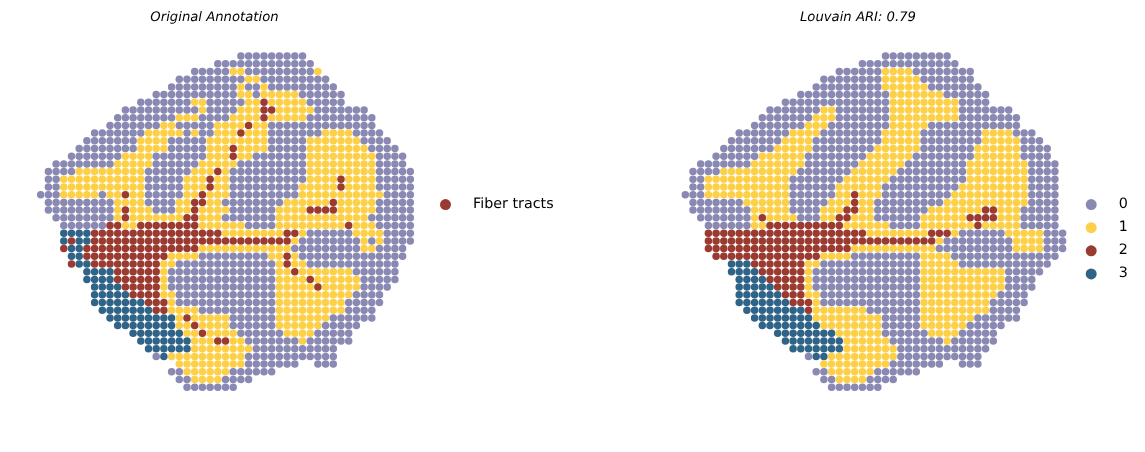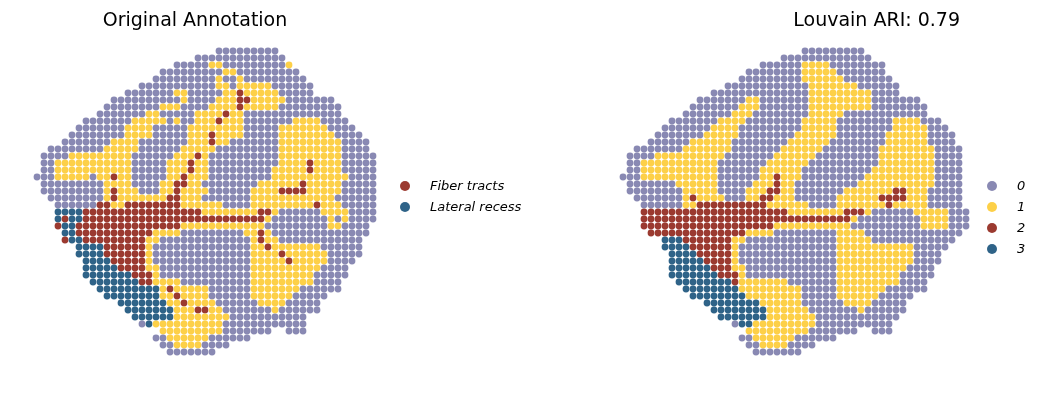--- a/index.html
+++ b/index.html
@@ -1,23 +1,23 @@
 <!DOCTYPE html>
 <html><head>
 <meta charset="utf-8">
 <style>
   html, body { margin: 0; padding: 0; background: #ffffff; }
   body { width: 1041px; height: 411px; position: relative; overflow: hidden;
          font-family: "DejaVu Sans", sans-serif; color: #000; }
-  .panel-title { position: absolute; top: 8px; font-size: 19px; text-align: center; width: 360px; }
+  .panel-title { position: absolute; top: 8px; font-size: 12px; text-align: center; width: 360px; font-style: italic; }
   #title-left { left: 15px; }
-  #title-right { left: 600px; text-align: right; }
+  #title-right { left: 600px; }
   svg.spatial { position: absolute; top: 0; left: 0; }
   .legend { position: absolute; font-size: 13px; }
-  .legend .item { display: flex; align-items: center; height: 21px; font-style: italic; }
+  .legend .item { display: flex; align-items: center; height: 21px; }
   .legend .dot { width: 10px; height: 10px; border-radius: 50%; display: inline-block; margin-right: 20px; }
   #legend-left { left: 400px; top: 175px; }
   #legend-right { left: 987px; top: 175px; }
   #legend-right .dot { margin-right: 20px; }
 </style>
 </head>
 <body>
 
 <div id="title-left" class="panel-title">Original Annotation</div>
 <div id="title-right" class="panel-title">Louvain ARI: 0.79</div>
@@ -3046,24 +3046,20 @@
       <circle cx="791" cy="352" r="3.4" fill="#8989b3"></circle>
       <circle cx="798" cy="352" r="3.4" fill="#8989b3"></circle>
     </g>
   </svg>
 
 <div id="legend-left" class="legend">
   <div class="item">
     <span class="dot" style="background: rgb(155, 58, 48);"></span>
     <span>Fiber tracts</span>
   </div>
-  <div class="item">
-    <span class="dot" style="background: rgb(47, 99, 136);"></span>
-    <span>Lateral recess</span>
-  </div>
 </div>
 
 <div id="legend-right" class="legend">
   <div class="item">
     <span class="dot" style="background: rgb(137, 137, 179);"></span>
     <span>0</span>
   </div>
   <div class="item">
     <span class="dot" style="background: rgb(253, 208, 72);"></span>
     <span>1</span>

